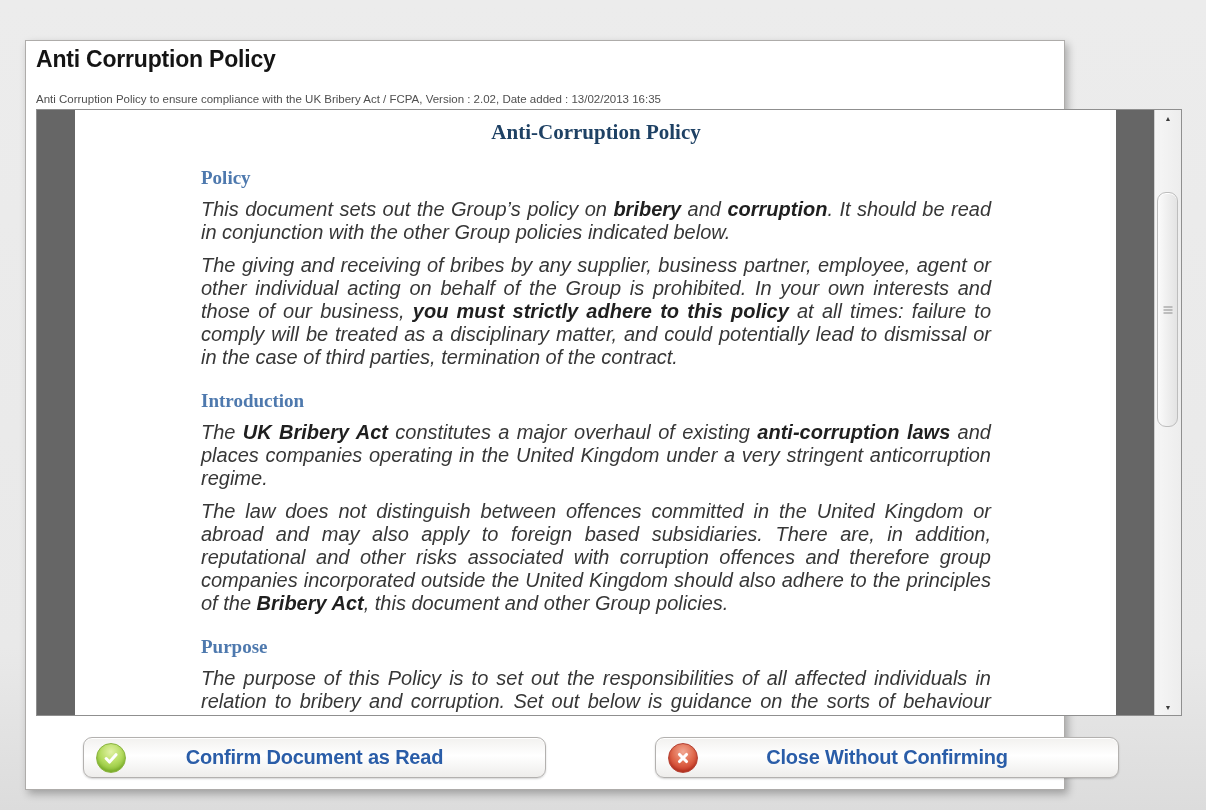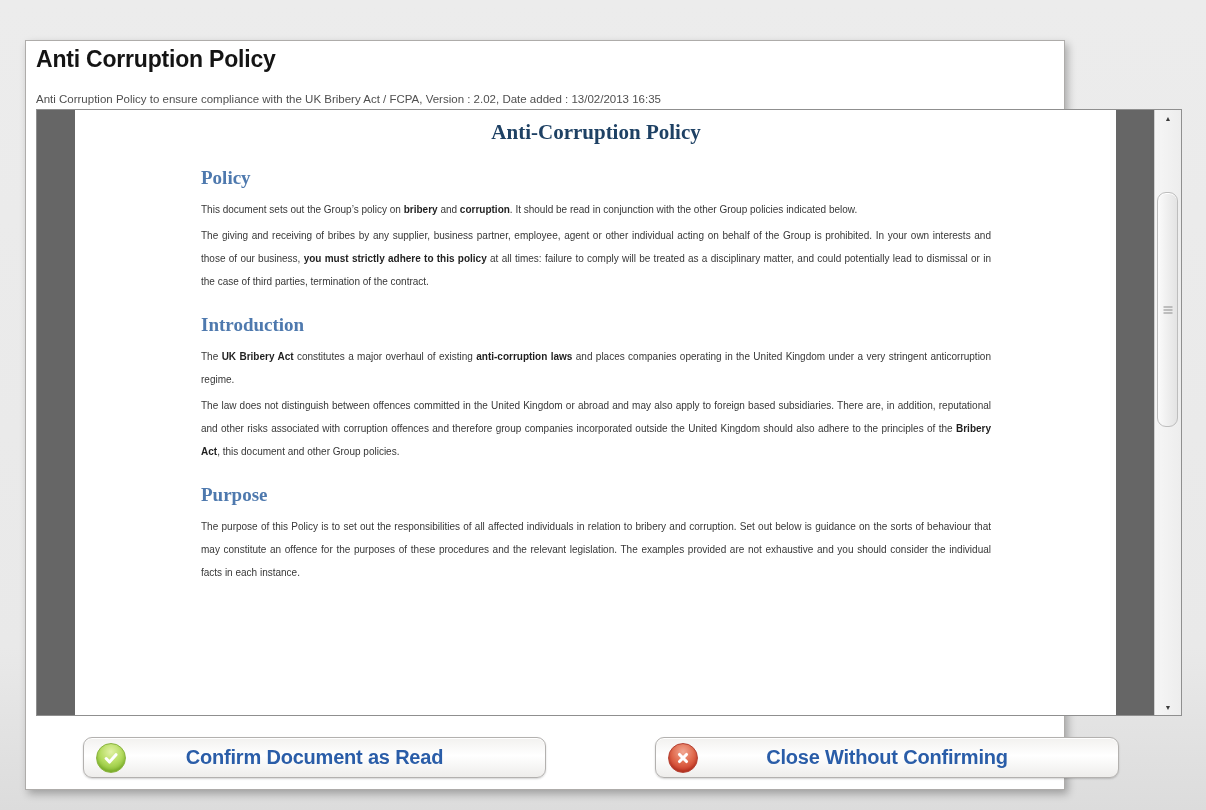--- a/index.html
+++ b/index.html
@@ -62,26 +62,27 @@
   }
   .page h3 {
     font-family: "Liberation Serif", serif;
     font-size: 19px;
     font-weight: bold;
     color: #4e79ae;
     margin: 20px 0 8px 0;
     line-height: 24px;
   }
   .page p {
-    font-size: 10px;
+    font-size: 20px;
     line-height: 23px;
     color: #373737;
     text-align: justify;
-  }
-  .page p + p { margin-top: 3px; }
+    font-style: italic;
+  }
+  .page p + p { margin-top: 10px; }
   .page p b { color: #1f1f1f; }
 
   
   .sbar {
     flex: 0 0 27px;
     background: linear-gradient(90deg, #f6f6f6, #ededed);
     border-left: 1px solid #cfcfcf;
     display: flex;
     flex-direction: column;
   }

